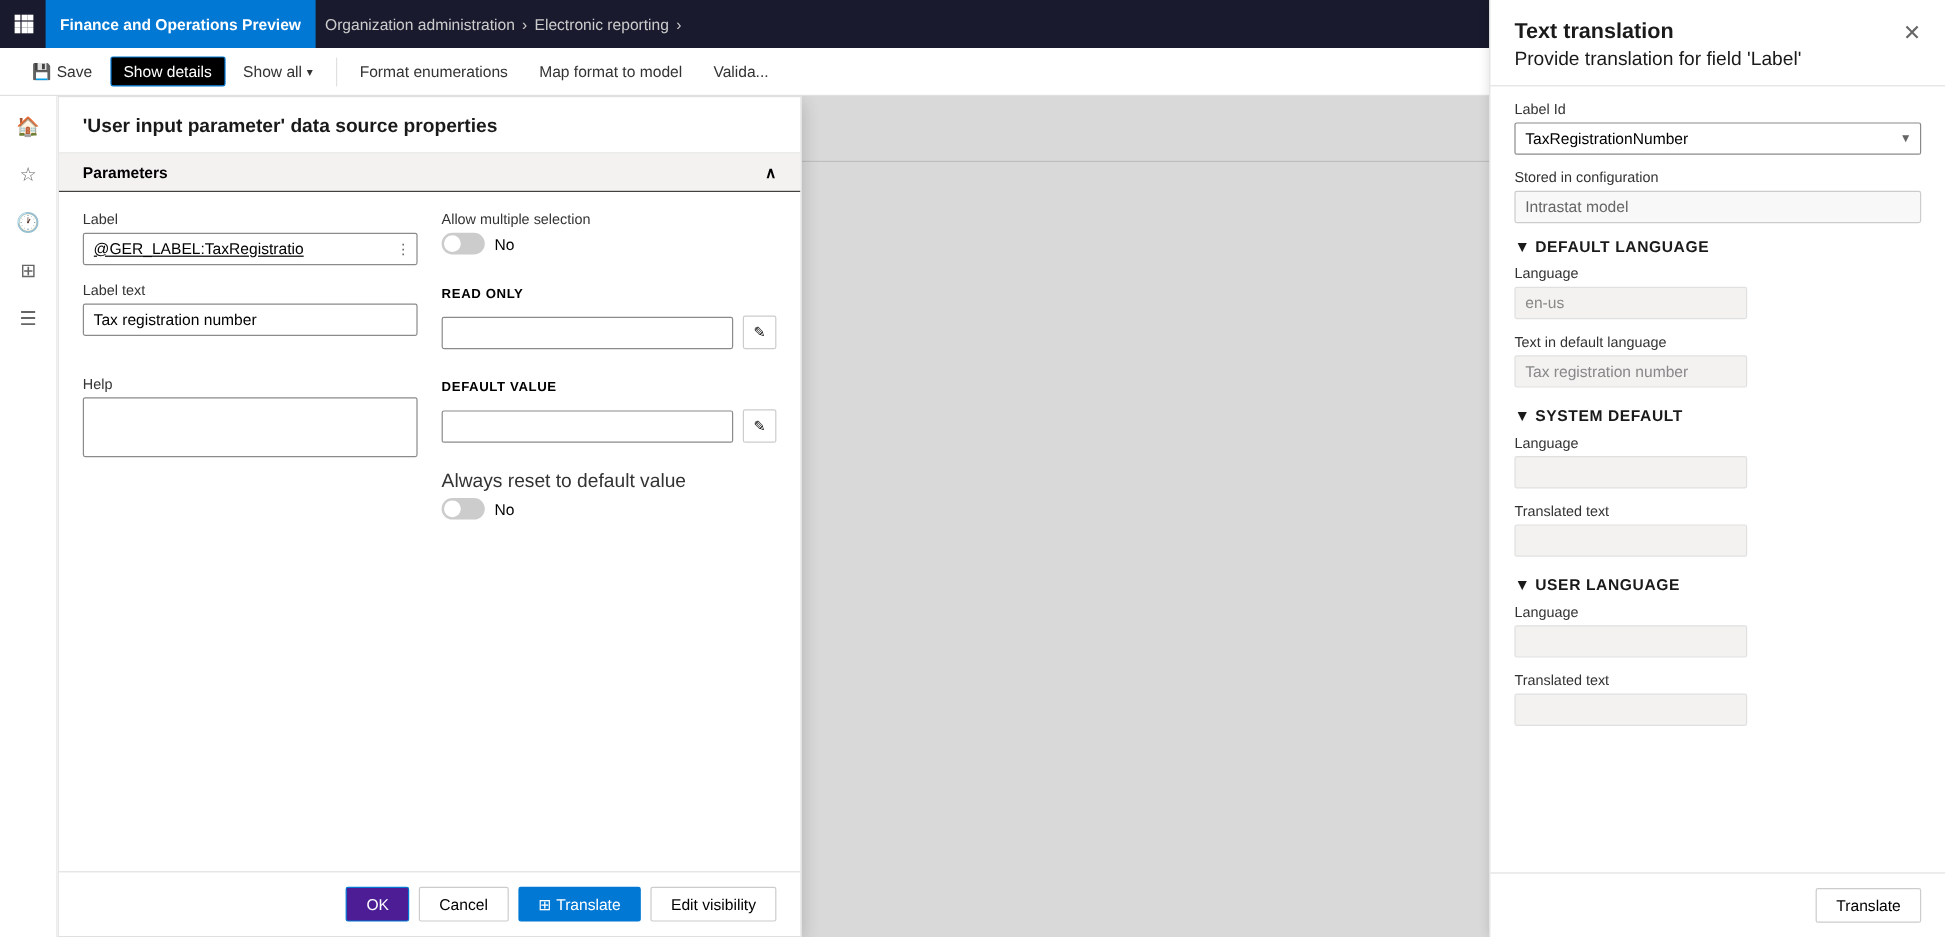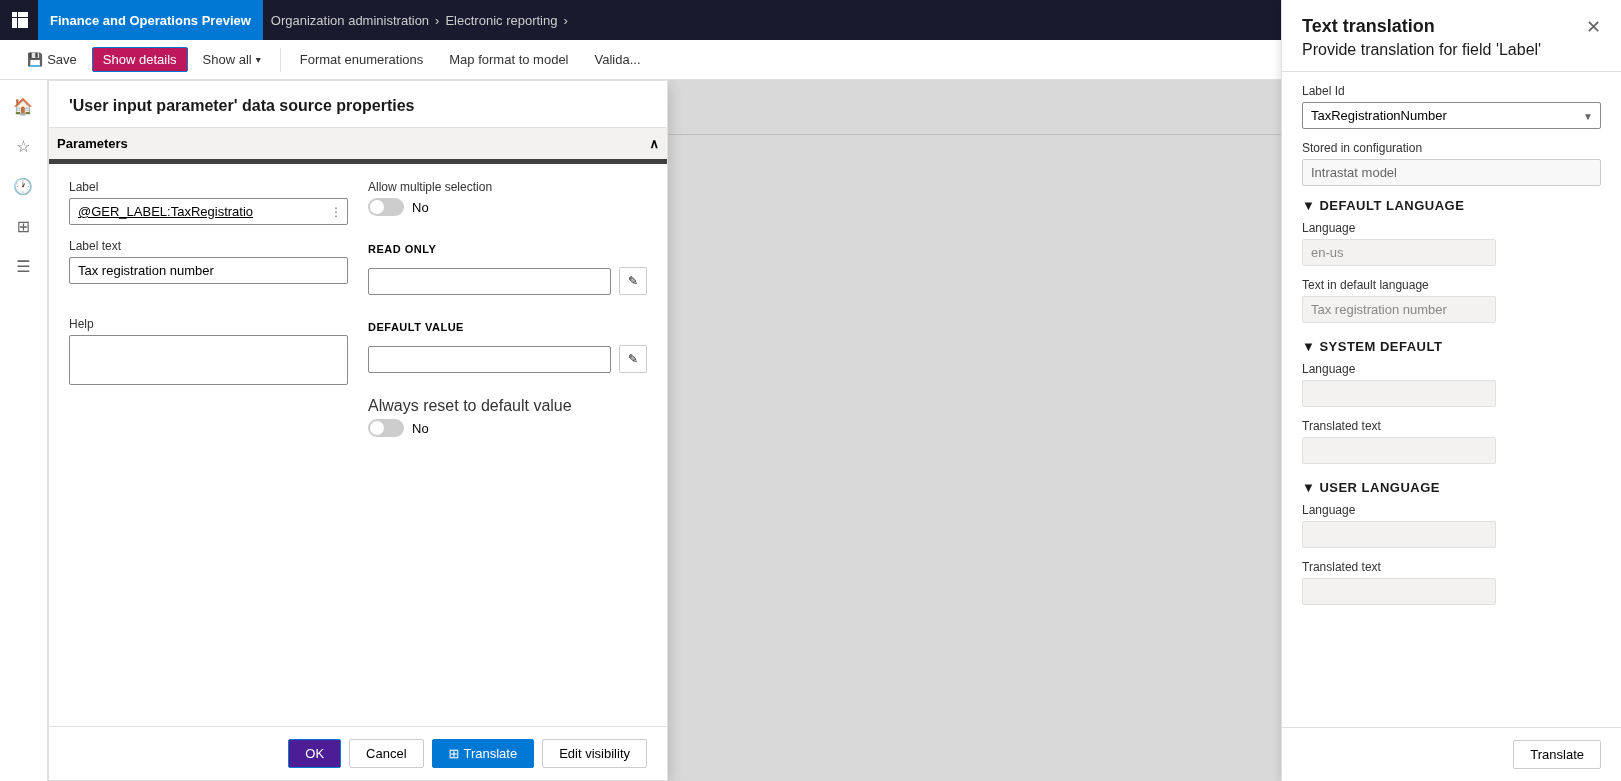--- a/index.html
+++ b/index.html
@@ -22,21 +22,21 @@
       display: flex; align-items: center;
       background: #fff; border-bottom: 1px solid #e0e0e0;
       height: 40px; padding: 0 16px; gap: 4px;
     }
     .toolbar-btn {
       display: flex; align-items: center; gap: 4px;
       padding: 4px 10px; border: 1px solid transparent;
       cursor: pointer; border-radius: 2px; font-size: 13px; background: transparent;
       color: #333;
     }
-    .toolbar-btn.primary { background: #be185d; color: #fff; border-color: #0078d4; }
+    .toolbar-btn.primary { background: #000000; color: #fff; border-color: #0078d4; }
     .toolbar-sep { width: 1px; height: 24px; background: #e0e0e0; margin: 0 4px; }
     .toolbar-btn .dropdown-arrow { font-size: 10px; }
 
     
     .main-layout { display: flex; height: calc(781px - 80px); }
 
     
     .sidebar-icons {
       width: 48px; background: #fff; border-right: 1px solid #e0e0e0;
       display: flex; flex-direction: column; align-items: center; padding-top: 8px; gap: 4px;
@@ -85,21 +85,21 @@
       width: 620px; margin: 0; position: absolute; left: 0; top: 0; bottom: 0;
       overflow: auto;
       display: flex; flex-direction: column;
     }
     .dialog-title-bar {
       padding: 16px 20px 12px; border-bottom: 1px solid #e0e0e0;
       font-size: 16px; font-weight: 600; color: #1a1a1a;
     }
     .dialog-section-header {
       display: flex; align-items: center; justify-content: space-between;
-      padding: 8px 8px; background: #f3f2f1; border-bottom: 5px solid #404040;
+      padding: 8px 20px; background: #f3f2f1; border-bottom: 1px solid #404040;
       font-size: 13px; font-weight: 600; cursor: pointer;
     }
     .dialog-body { padding: 16px 20px; flex: 1; overflow: auto; }
     .form-row { display: flex; gap: 20px; margin-bottom: 14px; }
     .form-group { flex: 1; display: flex; flex-direction: column; gap: 4px; }
     .form-group label { font-size: 12px; color: #333; font-weight: 500; }
     .form-group input, .form-group textarea {
       border: 1px solid #8a8a8a; padding: 5px 8px; font-size: 13px;
       border-radius: 2px; outline: none; background: #fff;
     }
@@ -126,21 +126,21 @@
       padding: 12px 20px; border-top: 1px solid #e0e0e0;
       display: flex; align-items: center; gap: 8px; justify-content: flex-end;
     }
     .btn { padding: 6px 16px; border-radius: 2px; cursor: pointer; font-size: 13px; border: 1px solid #ccc; background: #fff; }
     .btn-primary { background: #4c1d95; color: #fff; border-color: #0078d4; }
     .btn-translate { background: #0078d4; color: #fff; border-color: #0078d4; display: flex; align-items: center; gap: 4px; }
 
     
     .translation-panel {
       position: fixed; right: 0; top: 0; bottom: 0;
-      width: 340px; background: #fff; border-left: 1px solid #e0e0e0;
+      width: 380px; background: #fff; border-left: 1px solid #e0e0e0;
       box-shadow: -2px 0 8px rgba(0,0,0,0.1);
       display: flex; flex-direction: column; z-index: 20;
     }
     .translation-header {
       display: flex; align-items: flex-start; justify-content: space-between;
       padding: 16px 20px 12px; border-bottom: 1px solid #e0e0e0;
     }
     .translation-title { font-size: 18px; font-weight: 600; color: #1a1a1a; }
     .translation-subtitle { font-size: 16px; color: #1a1a1a; margin-top: 4px; }
     .close-btn { cursor: pointer; font-size: 18px; color: #666; border: none; background: none; }

